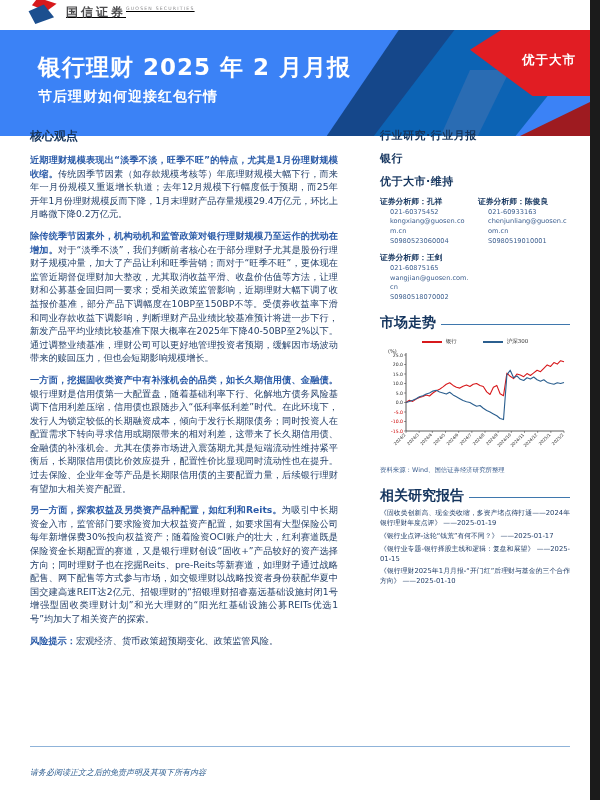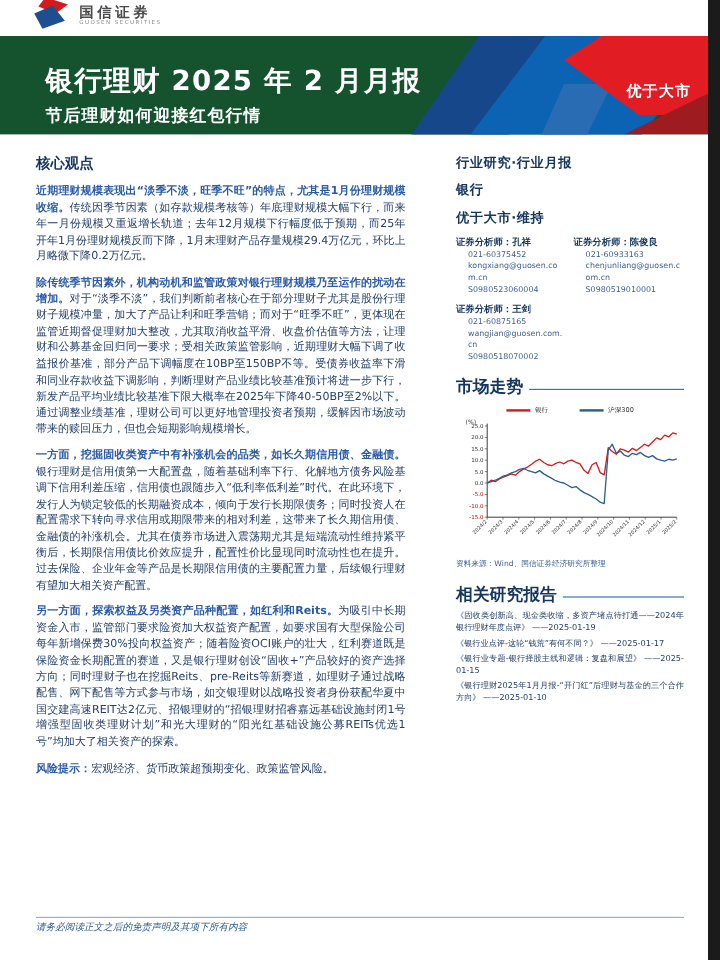--- a/index.html
+++ b/index.html
@@ -4,40 +4,40 @@
 <style>
   html,body{margin:0;padding:0;}
   body{width:600px;height:800px;font-family:"DejaVu Sans","Liberation Sans",sans-serif;background:#ffffff;}
   .page{position:relative;width:600px;height:800px;background:#fff;overflow:hidden;}
   .edge-strip{position:absolute;top:0;right:0;width:10px;height:800px;background:#1b1b1b;}
 
   
   .logo-band{position:absolute;top:0;left:0;width:590px;height:30px;background:#fff;}
   .logo{position:absolute;top:-4px;left:26px;display:flex;align-items:center;gap:6px;}
   .logo svg{width:34px;height:34px;}
-  .logo-txt{display:flex;flex-direction:column;line-height:1.1;}
+  .logo-txt{display:flex;flex-direction:row;line-height:1.1;text-decoration:underline;}
   .logo-cn{font-size:12px;font-weight:bold;color:#4a4a4c;letter-spacing:3px;}
   .logo-en{font-size:4.6px;color:#8a8a8c;letter-spacing:1.2px;}
 
   
-  .banner{position:absolute;top:30px;left:0;width:590px;height:82px;background:#14532d;overflow:hidden;}
+  .banner{position:absolute;top:30px;left:0;width:590px;height:106px;background:#3b82f6;overflow:hidden;}
   .b-shape{position:absolute;}
   .b-blue1{left:290px;top:-30px;width:340px;height:160px;background:#15478a;
            clip-path:polygon(38% 0,62% 0,30% 100%,6% 100%);}
   .b-blue2{left:330px;top:-30px;width:320px;height:160px;background:#0c63b4;
            clip-path:polygon(46% 0,92% 0,52% 100%,8% 100%);}
   .b-blue3{left:430px;top:40px;width:200px;height:90px;background:#2a6cb3;
            clip-path:polygon(20% 0,40% 0,18% 100%,0 100%);}
   .b-red{right:0;top:0;width:120px;height:66px;background:#e11d23;
          clip-path:polygon(26% 0,100% 0,100% 100%,52% 100%,0 30%);}
   .b-darkred{right:0;bottom:0;width:70px;height:34px;background:#9e1b20;
          clip-path:polygon(100% 0,100% 100%,0 100%);}
   .banner-title{position:absolute;left:38px;top:22px;color:#fff;font-size:23px;font-weight:bold;letter-spacing:1px;}
   .banner-subtitle{position:absolute;left:38px;top:58px;color:#fff;font-size:14px;font-weight:bold;letter-spacing:1px;}
-  .rating-badge{position:absolute;right:14px;top:38px;color:#fff;font-size:12.5px;font-weight:bold;letter-spacing:1px;}
+  .rating-badge{position:absolute;right:14px;top:22px;color:#fff;font-size:12.5px;font-weight:bold;letter-spacing:1px;}
 
   
   .main{position:absolute;top:128px;left:30px;width:540px;display:flex;gap:42px;}
   .col-left{width:308px;}
   .col-right{width:190px;}
 
   .core-heading{font-size:12px;font-weight:bold;color:#15355e;margin:0 0 8px 0;}
   .para{font-size:9.2px;line-height:13.6px;color:#24406a;text-align:justify;margin:0 0 8px 0;}
   .para .lead{font-weight:bold;color:#2b5ba8;}
 
@@ -55,21 +55,21 @@
   .legend-item{display:flex;align-items:center;gap:4px;}
   .legend-swatch{width:20px;height:2px;}
   .legend-label{font-size:5.5px;color:#333;}
 
   .chart-wrap{margin-top:2px;}
   .chart-source{font-size:6.4px;color:#3d5f8f;margin-top:3px;}
 
   .report-item{font-size:6.8px;line-height:1.45;color:#24406a;margin:0 0 3px 0;text-align:justify;}
 
   
-  .footer{position:absolute;left:30px;bottom:22px;width:540px;border-top:1px solid #8fb3d9;padding-top:2px;}
+  .footer{position:absolute;left:30px;bottom:22px;width:540px;border-top:1px solid #8fb3d9;padding-top:20px;}
   .footer-text{font-size:8px;font-style:italic;color:#2c5c8f;}
 </style>
 </head>
 <body>
 
 <div class="page">
   <div class="edge-strip"></div>
 
   <div class="logo-band">
     <div class="logo">

